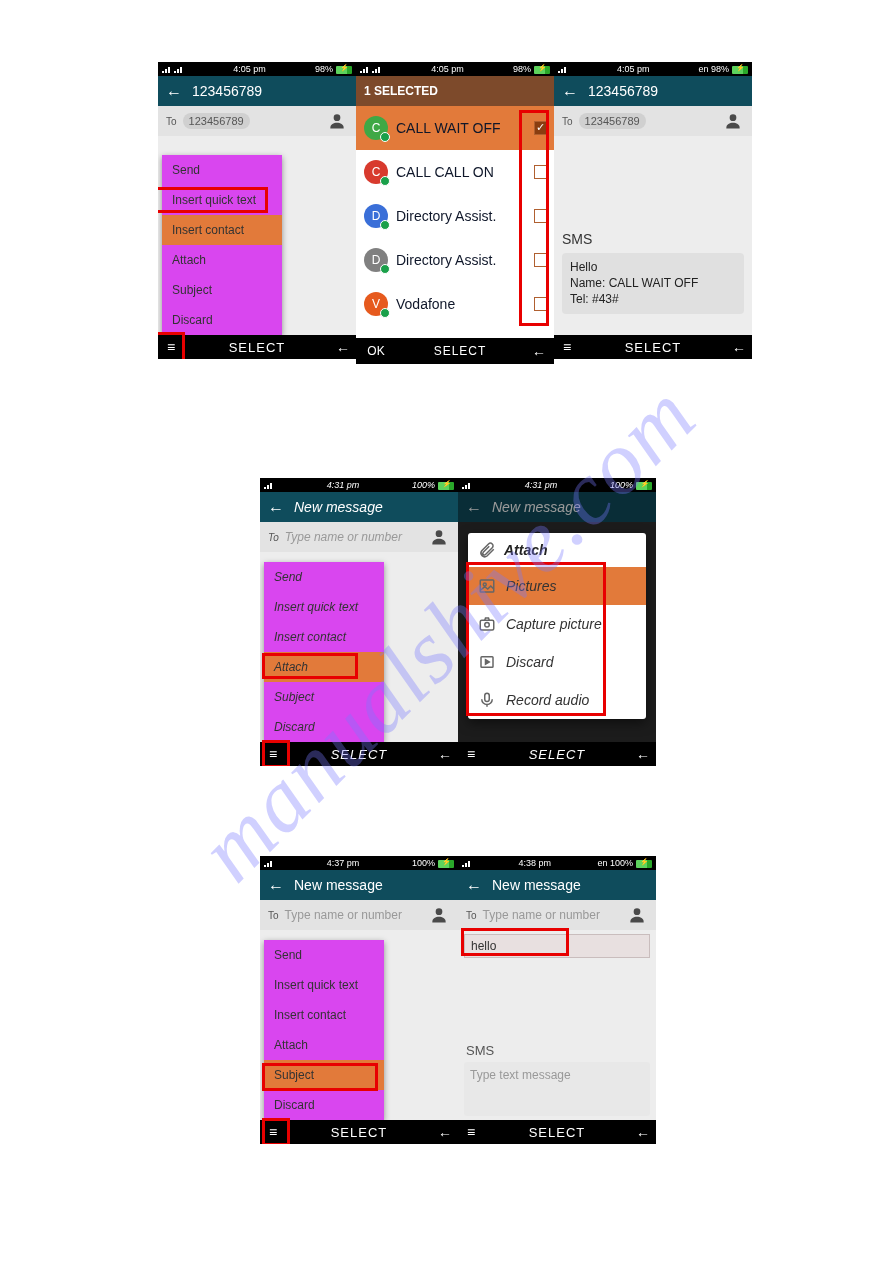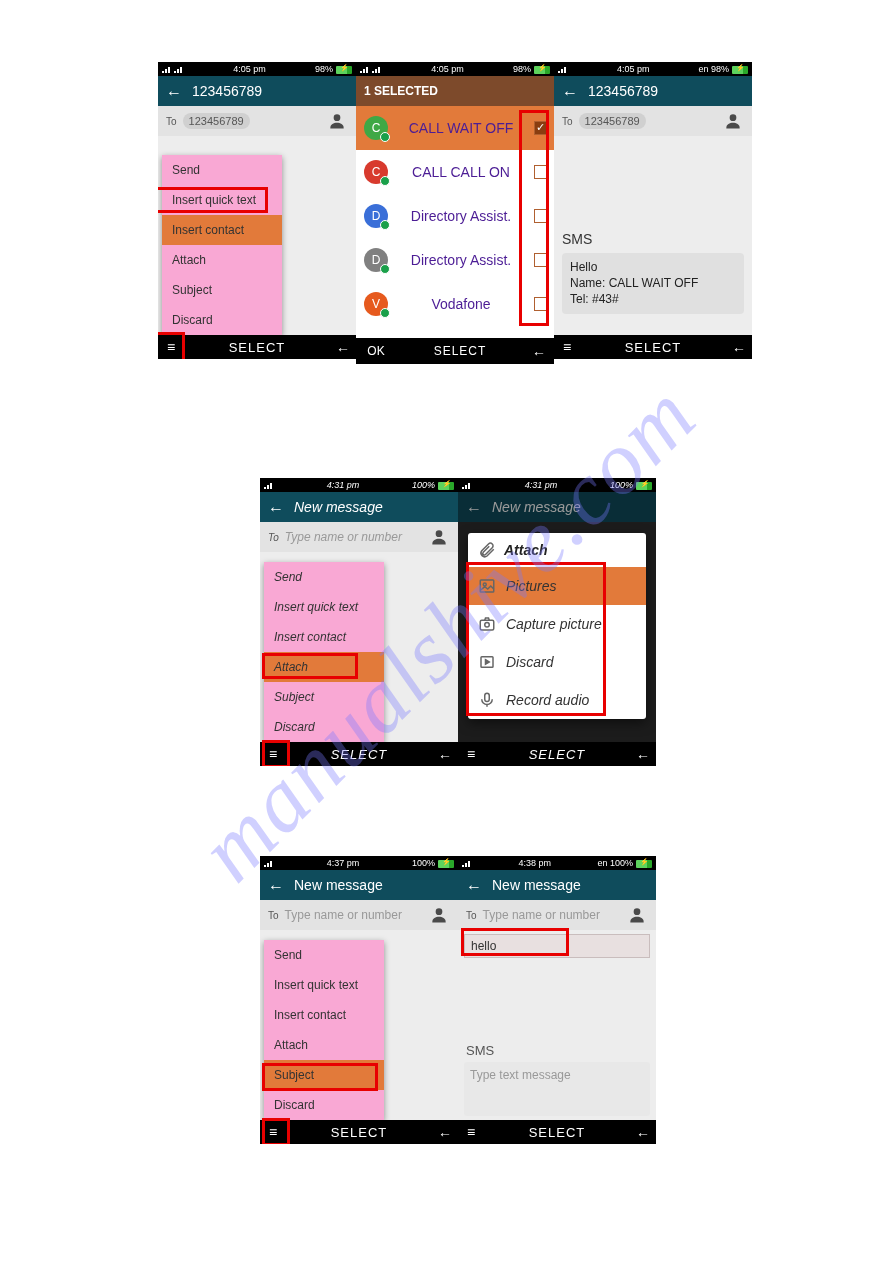--- a/index.html
+++ b/index.html
@@ -52,35 +52,35 @@
   .body { position:absolute; top:44px; left:0; right:0; bottom:24px; background:#ededed; }
   .body.below-to { top:74px; }
 
   
   .softbar { position:absolute; bottom:0; left:0; right:0; height:24px; background:#000; color:#fff; display:flex; align-items:center; }
   .softbar .hamb { width:26px; display:flex; align-items:center; justify-content:center; font-size:14px; }
   .softbar .middle { flex:1; text-align:center; font-size:13px; letter-spacing:1px; }
   .softbar .back-arr { width:26px; display:flex; align-items:center; justify-content:center; font-size:14px; }
 
   
-  .menu { position:absolute; background:#f9a8d4; box-shadow:0 2px 6px rgba(0,0,0,.4); z-index:3; }
+  .menu { position:absolute; background:#d946ef; box-shadow:0 2px 6px rgba(0,0,0,.4); z-index:3; }
   .menu-item { padding:8px 10px; font-size:12px; color:#333; }
   .menu-item.sel { background:#e27a3a; }
 
   
   .redbox { position:absolute; border:3px solid #e80000; z-index:4; }
 
   
   .clist { position:absolute; top:44px; left:0; right:0; bottom:26px; background:#fff; }
   .crow { height:44px; display:flex; align-items:center; padding:0 6px 0 8px; gap:8px; }
   .crow.sel { background:#e27a3a; }
   .circ { width:24px; height:24px; border-radius:50%; position:relative; flex-shrink:0; }
   .circ .sub { position:absolute; right:-2px; bottom:-2px; width:10px;height:10px;border-radius:50%; background:#1aa04a; border:1px solid #fff; }
   .circ .letter { color:#fff; font-size:12px; position:absolute; left:50%; top:50%; transform:translate(-50%,-50%); }
-  .ctext { flex:1; font-size:14px; color:#4c1d95; white-space:nowrap; overflow:hidden;text-align:center; }
+  .ctext { flex:1; font-size:14px; color:#0f172a; white-space:nowrap; overflow:hidden; }
   .cbox { width:14px; height:14px; border:1px solid #b06030; background:#fff; flex-shrink:0; }
   .cbox.checked { background:#8a3d10; position:relative; }
   .cbox.checked::after { content:'✓'; color:#fff; font-size:11px; position:absolute; left:1px; top:-1px; }
   .brown-softbar { position:absolute; bottom:0; left:0; right:0; height:26px; background:#000; color:#fff; display:flex; align-items:center; font-size:12px; }
   .brown-softbar .ok { width:40px; text-align:center; }
   .brown-softbar .mid { flex:1; text-align:center; letter-spacing:1px; }
   .brown-softbar .bk { width:30px; text-align:center; font-size:14px; }
 
   
   .sms-title { padding:10px 8px 4px 8px; font-size:14px; color:#333; }

